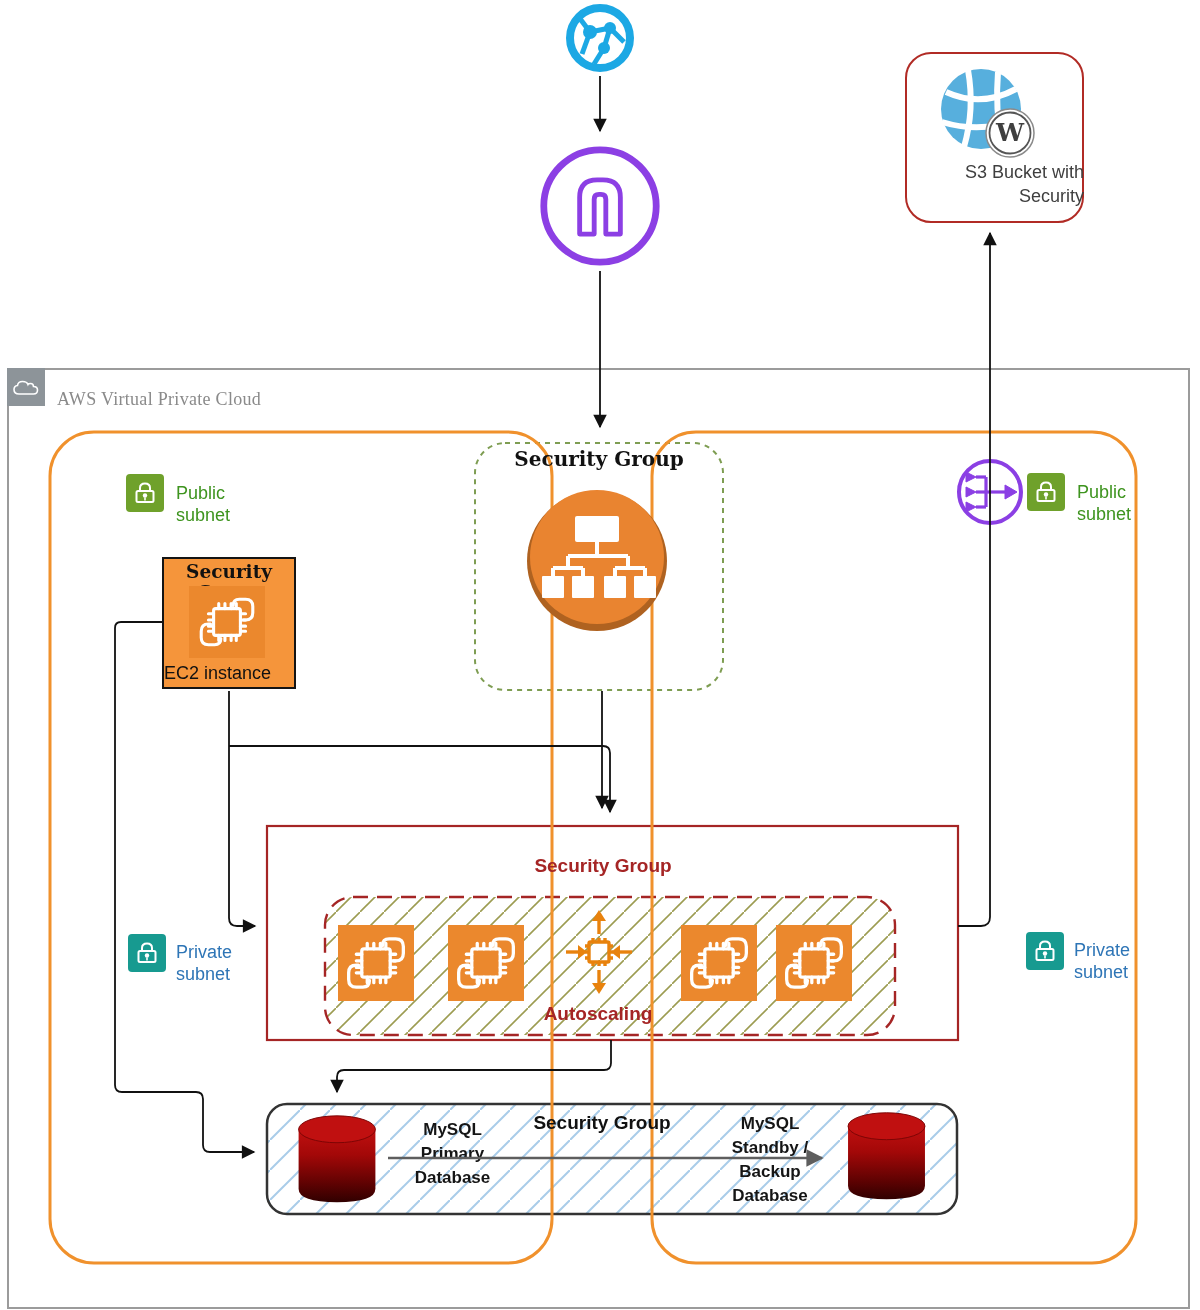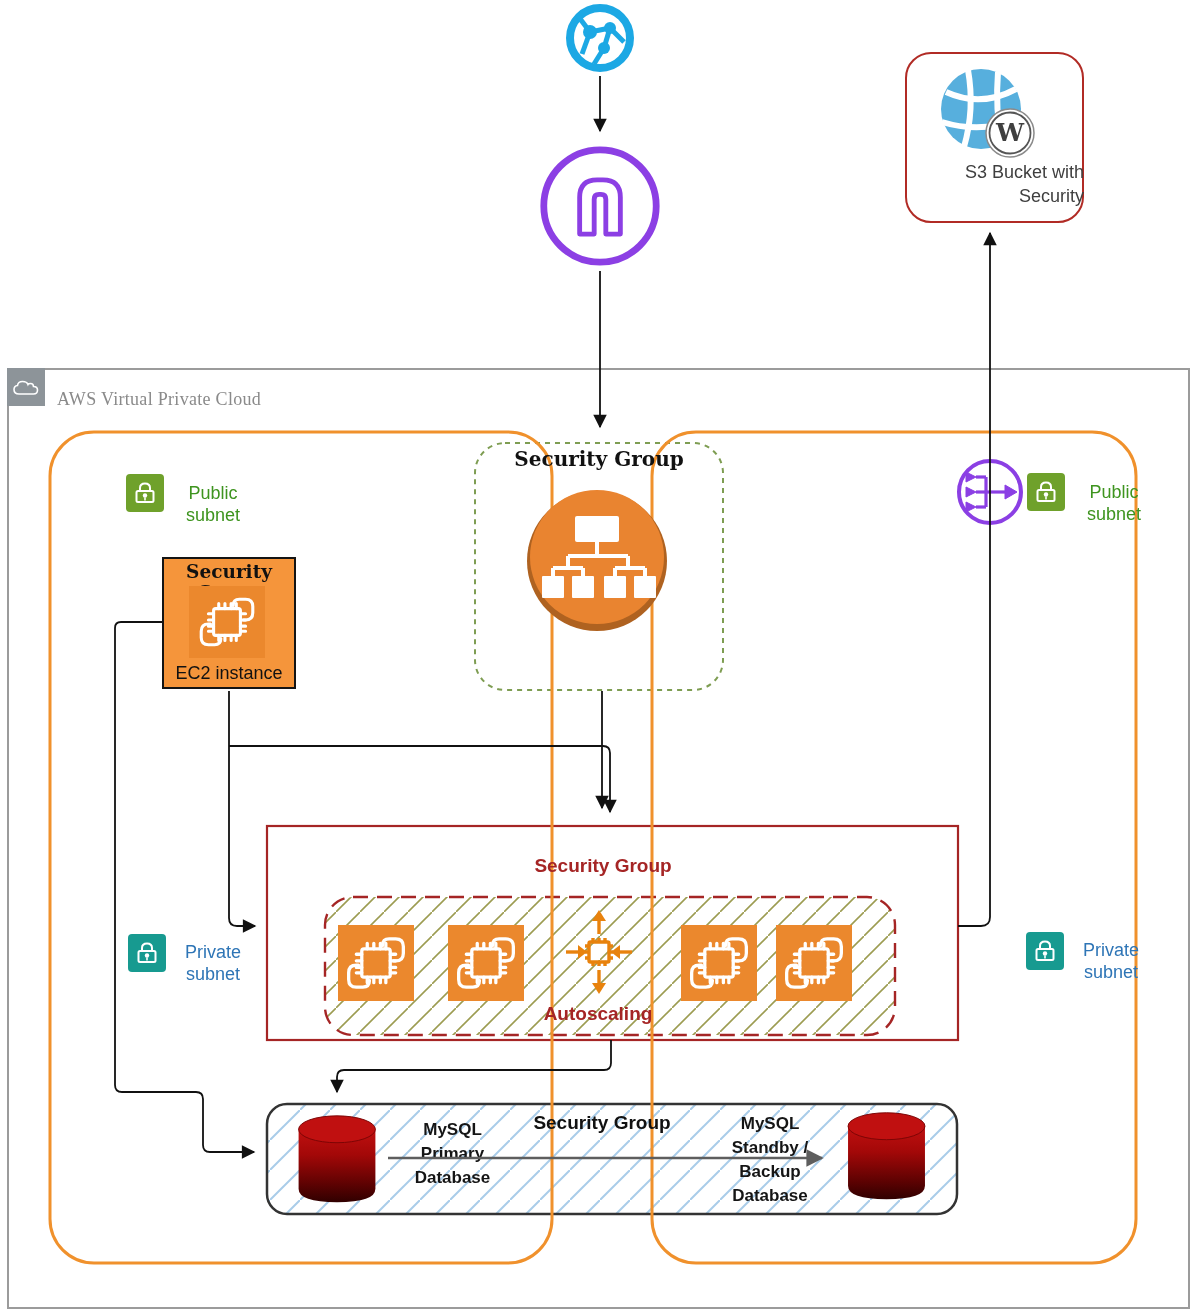--- a/index.html
+++ b/index.html
@@ -25,27 +25,27 @@
   
   .serif-title{font-family:"DejaVu Serif", serif;font-weight:700;color:#111;}
   #alb-title{left:475px;top:447px;width:248px;text-align:center;font-size:20px;}
   #alb-circle{left:524px;top:488px;}
   #alb-label{left:512px;top:640px;width:176px;text-align:center;font-size:18px;line-height:24px;color:#2e2e2e;}
 
   
   #ec2-box{left:162px;top:557px;width:134px;height:132px;background:var(--c-ec2_box);border:2px solid #141414;box-sizing:border-box;}
   #ec2-title{left:0;top:2px;width:100%;text-align:center;font-size:18.5px;}
   #ec2-chip-tile{left:25px;top:27px;width:76px;height:72px;background:var(--c-ec2_tile);display:flex;align-items:center;justify-content:center;}
-  #ec2-label{left:0;bottom:3px;width:100%;text-align:center;font-size:18px;color:#111;}
+  #ec2-label{left:0;bottom:3px;width:100%;text-align:left;font-size:18px;color:#111;}
 
   
   .lock-badge{width:38px;height:38px;border-radius:4px;display:flex;align-items:center;justify-content:center;}
   .badge-green{background:var(--c-public_badge);}
   .badge-teal{background:var(--c-private_badge);}
-  .subnet-label{font-size:18px;line-height:22px;text-align:center;}
+  .subnet-label{font-size:18px;line-height:22px;}
   .public-text{color:var(--c-public_text);}
   .private-text{color:var(--c-private_text);}
   #lock-pub-l{left:126px;top:474px;} #txt-pub-l{left:176px;top:482px;width:74px;}
   #lock-priv-l{left:128px;top:934px;} #txt-priv-l{left:176px;top:941px;width:74px;}
   #lock-pub-r{left:1027px;top:473px;} #txt-pub-r{left:1077px;top:481px;width:74px;}
   #lock-priv-r{left:1026px;top:932px;} #txt-priv-r{left:1074px;top:939px;width:74px;}
 
   #router-icon{left:955px;top:457px;}
 
   

